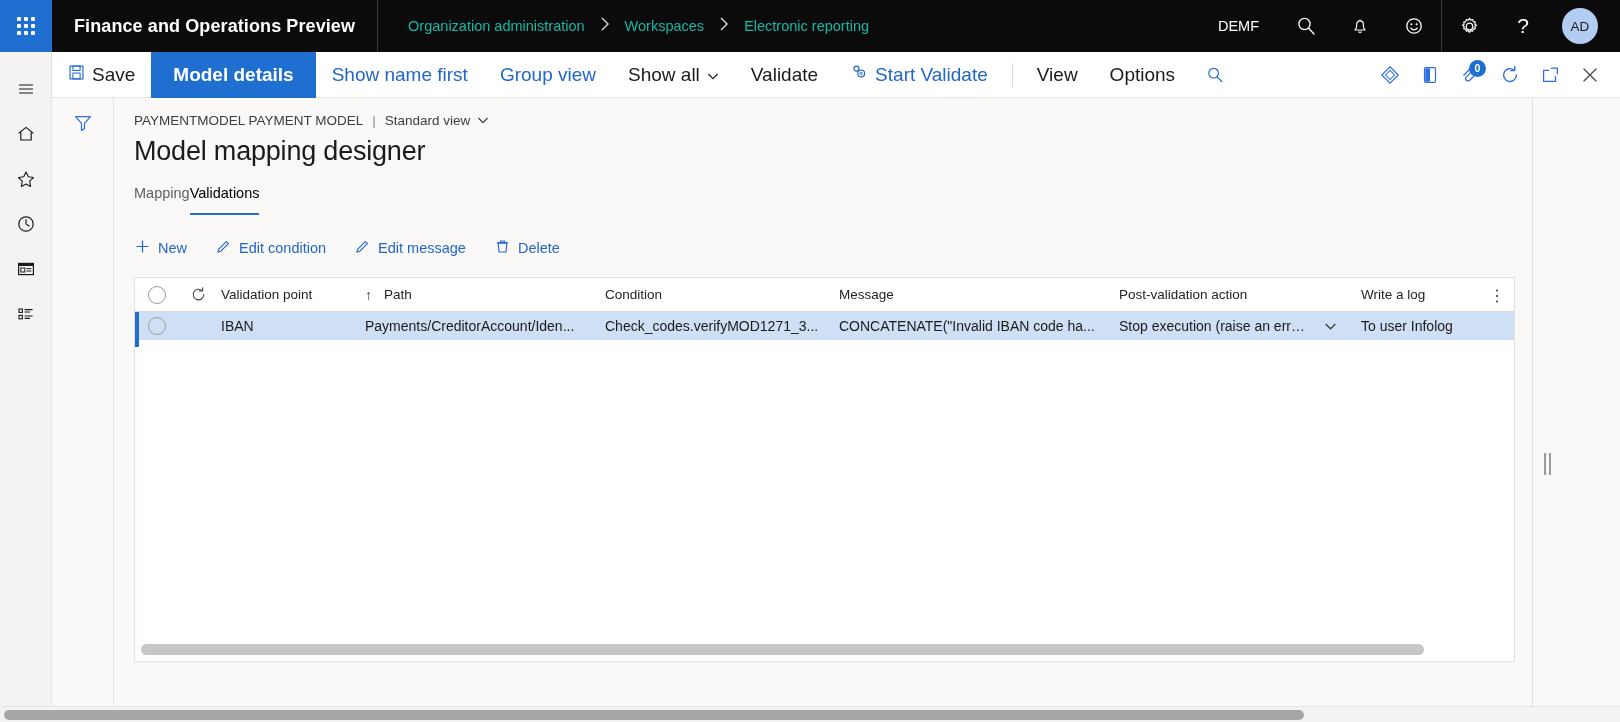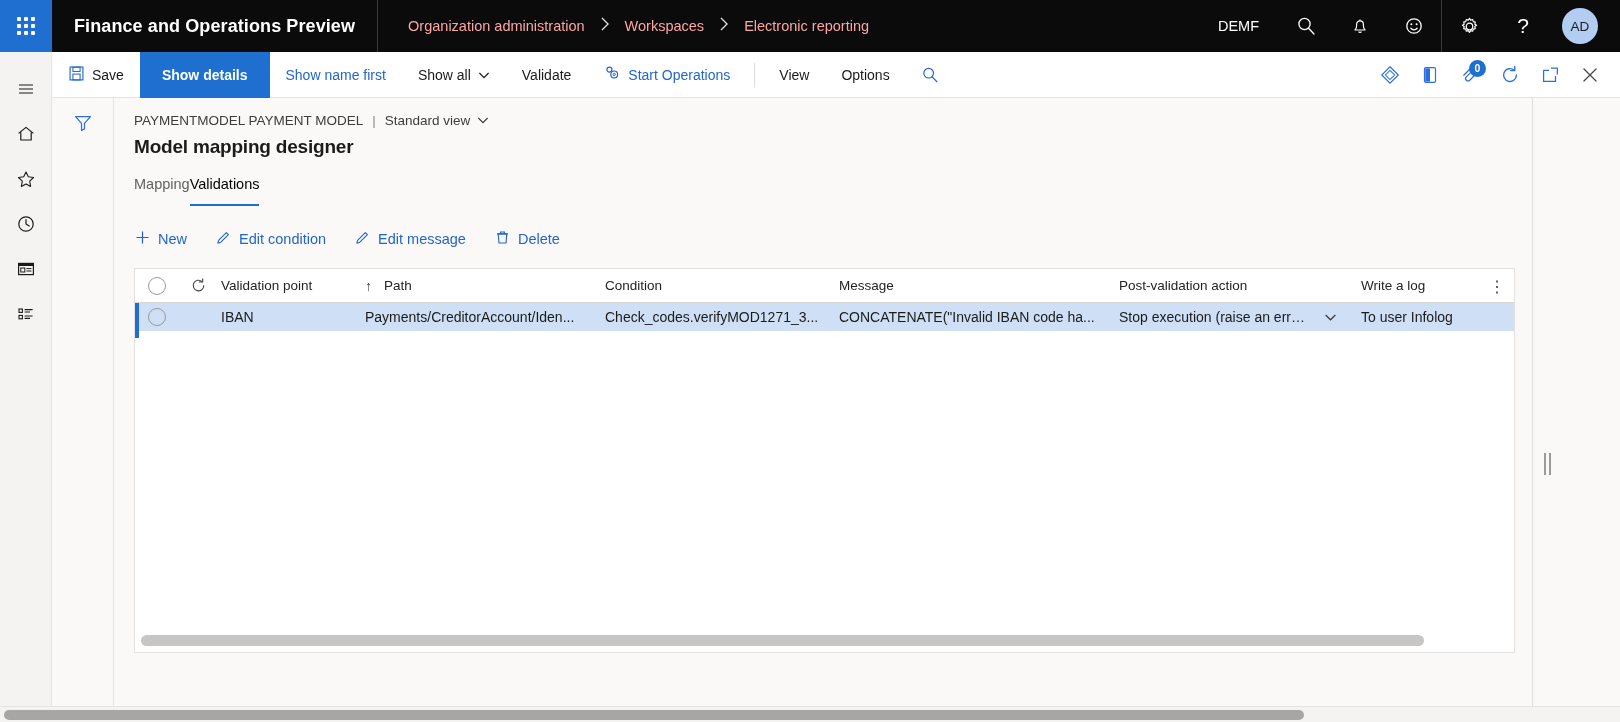--- a/index.html
+++ b/index.html
@@ -33,21 +33,21 @@
   .app-title {
     color: #ffffff;
     font-size: 18px; font-weight: bold;
     padding: 0 22px 0 22px;
     letter-spacing: .1px;
     white-space: nowrap;
   }
   .vdiv { width: 1px; height: 52px; background: #3a3a3a; flex: 0 0 1px; }
   .breadcrumb {
     display: flex; align-items: center;
-    color: #fca5a5; font-size: 14.5px;
+    color: #14b8a6; font-size: 14.5px;
     padding-left: 30px; gap: 14px;
     white-space: nowrap;
   }
   .breadcrumb .chev { color: #dcdcdc; font-size: 16px; font-weight: 300; }
   .topbar-right {
     margin-left: auto;
     display: flex; align-items: center; height: 52px;
     padding-right: 16px;
   }
   .topbar-right .company {
@@ -83,21 +83,21 @@
   
   .cmdbar {
     position: absolute; top: 52px; left: 52px;
     width: 1568px; height: 46px;
     background: #ffffff;
     border-bottom: 1px solid #e6e4e1;
     display: flex; align-items: center;
   }
   .cmd {
     height: 46px; display: flex; align-items: center; gap: 7px;
-    padding: 0 16px; font-size: 14px; color: #2266cc;
+    padding: 0 16px; font-size: 19px; color: #2266cc;
     white-space: nowrap;
   }
   .cmd.dark { color: #1b1b1b; }
   .cmd.active { background: #1f6fd0; color: #ffffff; font-weight: 600; padding: 0 22px; height: 46px; }
   .cmd-sep { width: 1px; height: 24px; background: #dedcd9; margin: 0 8px; }
   .cmdbar-right { margin-left: auto; display: flex; align-items: center; padding-right: 10px; }
   .cicon {
     width: 40px; height: 46px;
     display: flex; align-items: center; justify-content: center;
     position: relative; color: #2266cc;
@@ -128,21 +128,21 @@
     padding: 12px 0 0 20px;
     overflow: hidden;
   }
   .caption {
     display: flex; align-items: center; gap: 9px;
     font-size: 13.5px; color: #3d3d3d; height: 20px;
   }
   .caption .sep { color: #8a8a8a; }
   .caption .viewsel { display: flex; align-items: center; gap: 7px; }
   .pagetitle {
-    font-size: 19px; color: #1b1b1b; font-weight: 700;
+    font-size: 27px; color: #1b1b1b; font-weight: 400;
     margin-top: 6px; letter-spacing: -.2px;
   }
   .tabs { display: flex; margin-top: 18px; height: 30px; }
   .tab {
     font-size: 14.5px; color: #616161; padding-bottom: 7px;
     border-bottom: 2.5px solid transparent; white-space: nowrap;
   }
   .tab.active { color: #000000; border-bottom-color: #1f6fd0; }
 
   .gridactions { display: flex; align-items: center; margin-top: 16px; height: 34px; }
@@ -338,40 +338,41 @@
   <div class="cmd">
     <span>
       <svg width="17" height="17" viewBox="0 0 18 18">
           <rect x="2.2" y="2.2" width="13.6" height="13.6" stroke="#2266cc" stroke-width="1.2" fill="none"></rect>
           <rect x="5.2" y="2.2" width="7.6" height="4.6" stroke="#2266cc" stroke-width="1.1" fill="none"></rect>
           <rect x="5.2" y="9.6" width="7.6" height="6.2" stroke="#2266cc" stroke-width="1.1" fill="none"></rect>
         </svg>
     </span>
     <span style="color:#1b1b1b;">Save</span>
   </div>
-  <div class="cmd active">Show details</div>
+  <div class="cmd active">Model details</div>
   <div class="cmd">Show name first</div>
+  <div class="cmd">Group view</div>
   <div class="cmd dark">
     <span>Show all</span>
     <span>
       <svg width="12" height="9" viewBox="0 0 12 9">
           <path d="M1.4 2 L6 6.6 L10.6 2" stroke="#1b1b1b" stroke-width="1.2" fill="none"></path>
         </svg>
     </span>
   </div>
   <div class="cmd dark">Validate</div>
   <div class="cmd">
     <span>
       <svg width="18" height="18" viewBox="0 0 18 18">
           <circle cx="6.4" cy="5.6" r="2.5" stroke="#2266cc" stroke-width="1.2" fill="none"></circle>
           <circle cx="11.2" cy="10.4" r="3.4" stroke="#2266cc" stroke-width="1.2" fill="none"></circle>
           <circle cx="11.2" cy="10.4" r="1.2" stroke="#2266cc" stroke-width="1" fill="none"></circle>
         </svg>
     </span>
-    <span>Start Operations</span>
+    <span>Start Validate</span>
   </div>
   <div class="cmd-sep"></div>
   <div class="cmd dark">View</div>
   <div class="cmd dark">Options</div>
   <div class="cicon" style="margin-left:4px;">
     <svg width="20" height="20" viewBox="0 0 22 22">
         <circle cx="9.5" cy="9" r="5.3" stroke="#2266cc" stroke-width="1.3" fill="none"></circle>
         <path d="M13.4 13 L18.6 18.4" stroke="#2266cc" stroke-width="1.3" stroke-linecap="round"></path>
       </svg>
   </div>

